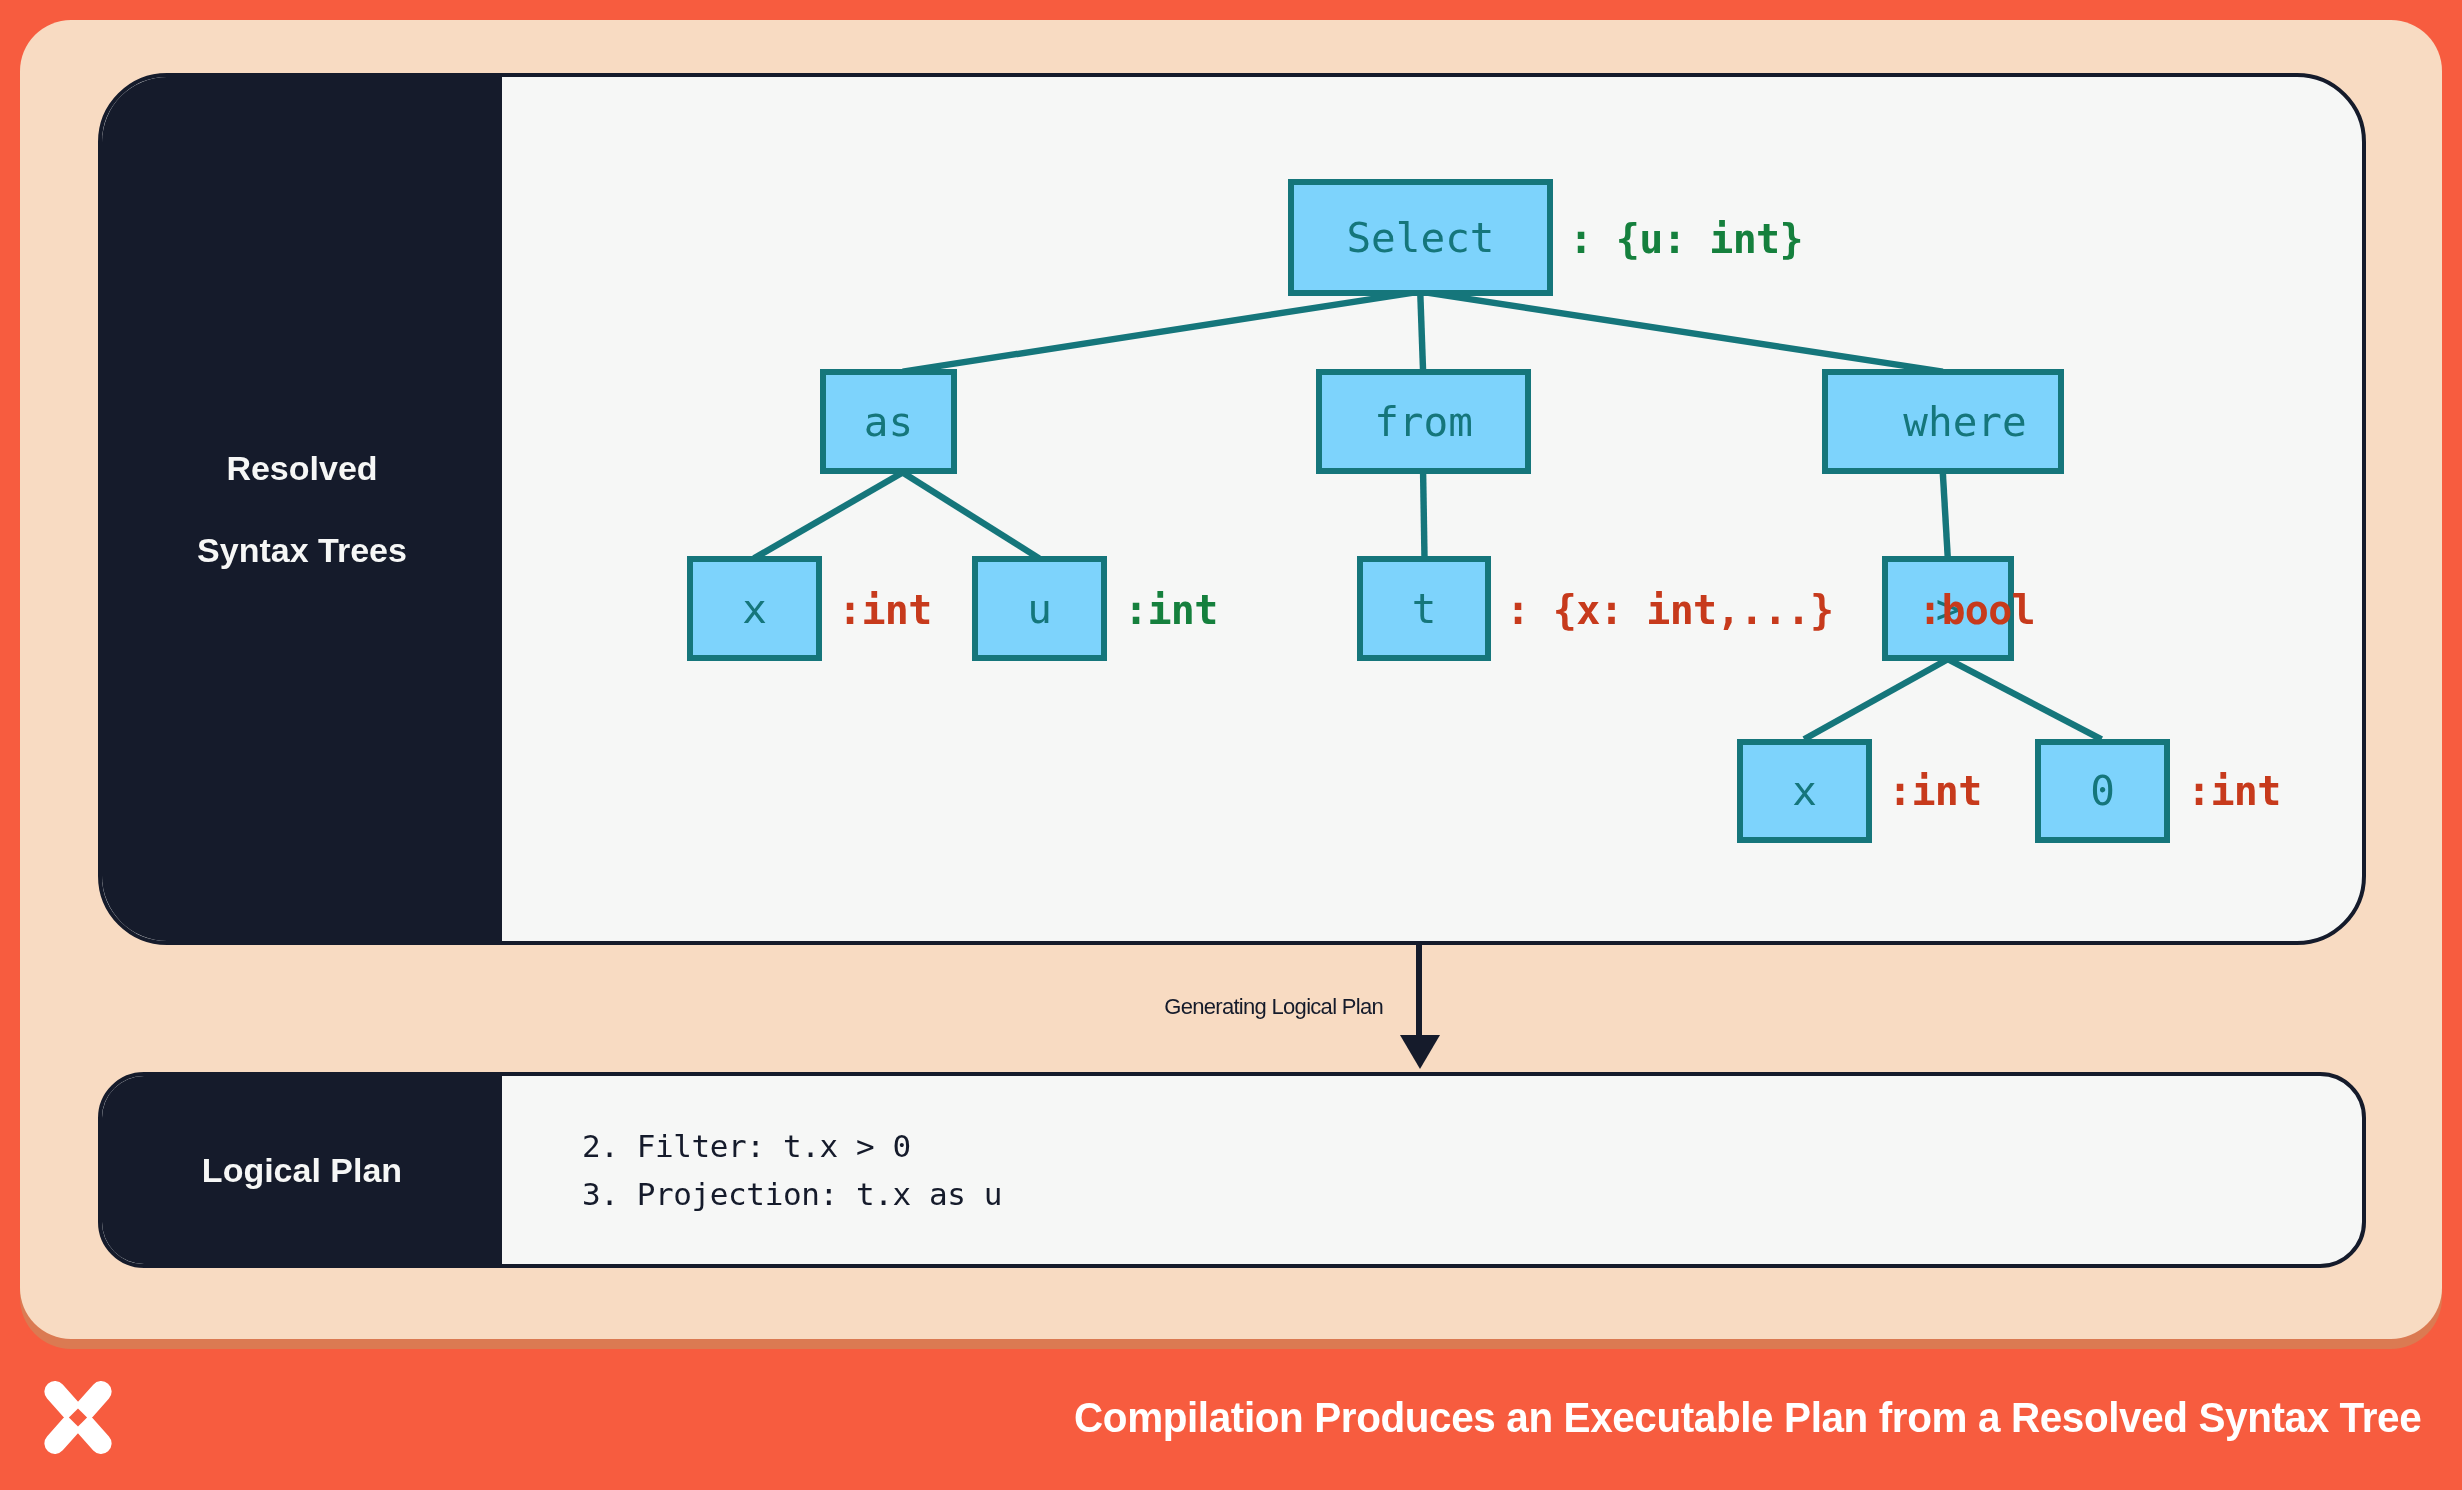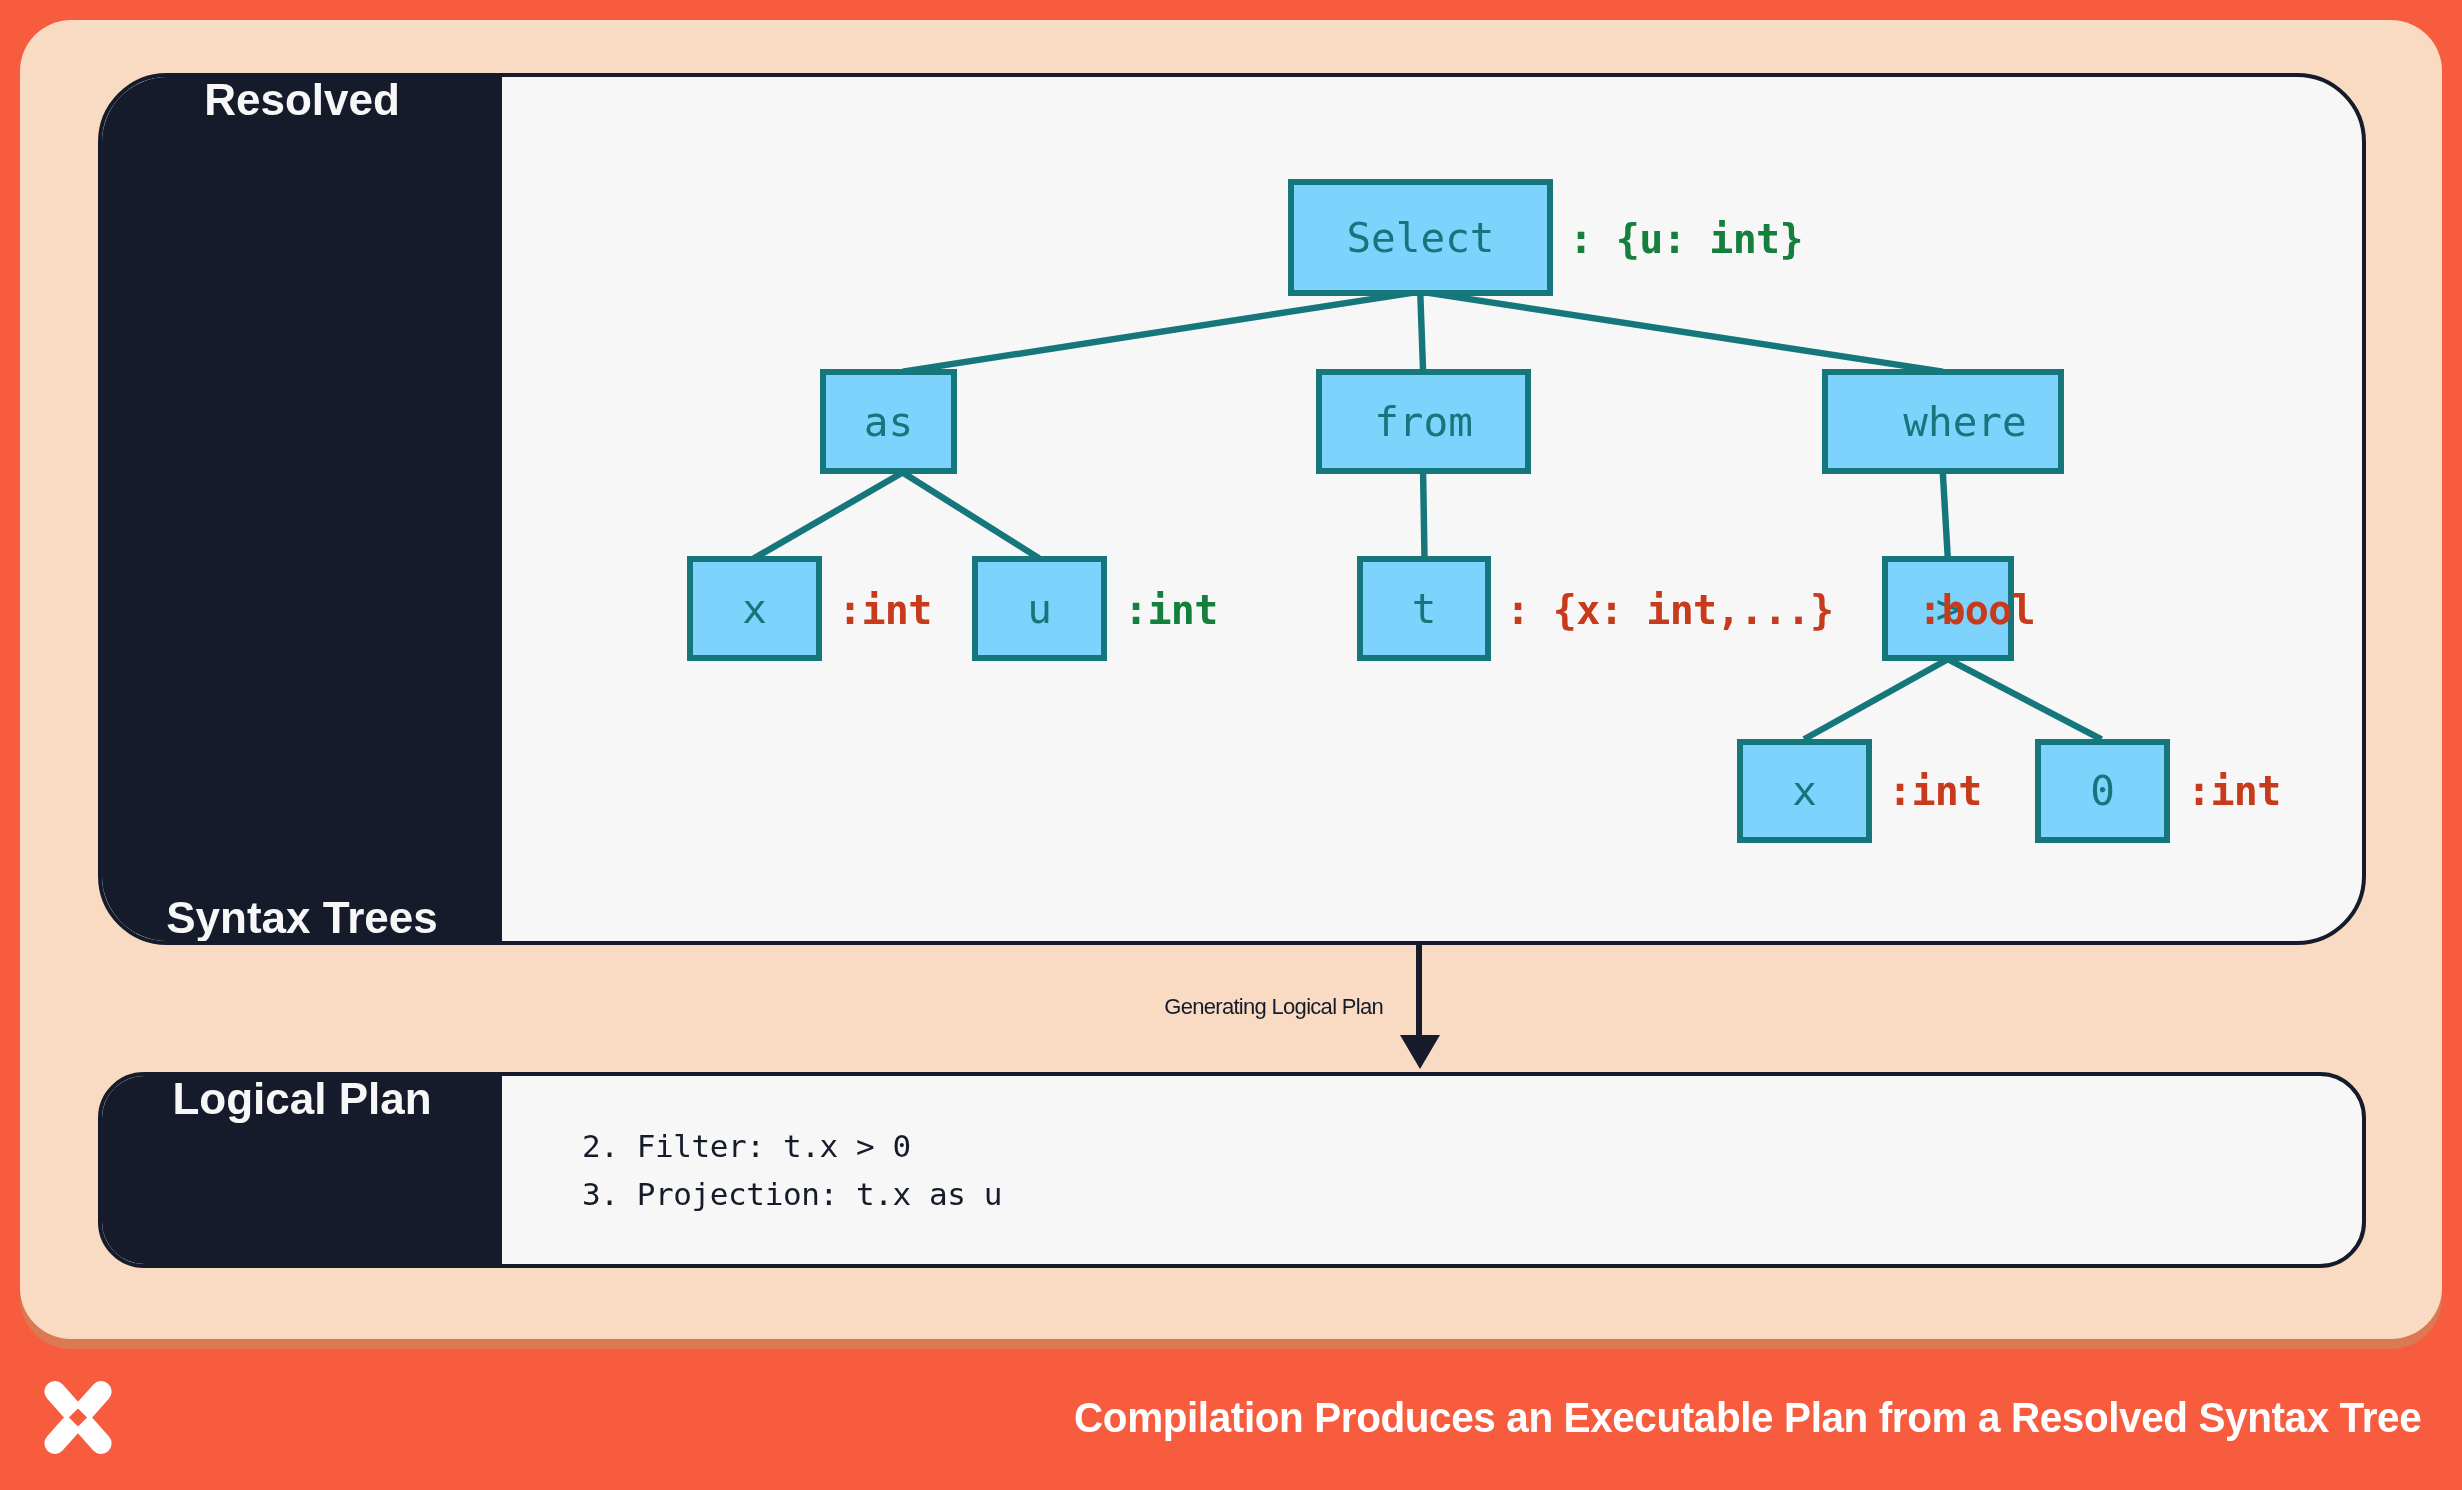--- a/index.html
+++ b/index.html
@@ -17,22 +17,22 @@
   
   .card{
     position:absolute;left:98px;width:2268px;
     background:#f6f7f6;border:4.3px solid #151b2b;
     box-sizing:border-box;display:flex;overflow:hidden;
   }
   .card.top{top:73px;height:872px;border-radius:69px;}
   .card.bottom{top:1072px;height:196px;border-radius:46px;}
   .side-label{
     width:400px;flex:0 0 400px;background:#151b2b;color:#f6f7f6;
-    display:flex;flex-direction:column;align-items:center;justify-content:space-between;
-    font-weight:bold;font-size:44px;line-height:46px;text-align:center;
+    display:flex;flex-direction:column;align-items:center;justify-content:center;
+    font-weight:bold;font-size:34px;line-height:46px;text-align:center;
     letter-spacing:0px;
     gap:36px;
   }
   .card-content{flex:1;position:relative;}
   
   .tree-layer{position:absolute;left:0;top:0;width:2259px;height:864px;}
   .edges{position:absolute;left:0;top:0;width:100%;height:100%;}
   .node{
     position:absolute;box-sizing:border-box;
     border:6.4px solid #15767b;background:#7dd3fc;color:#15767b;

